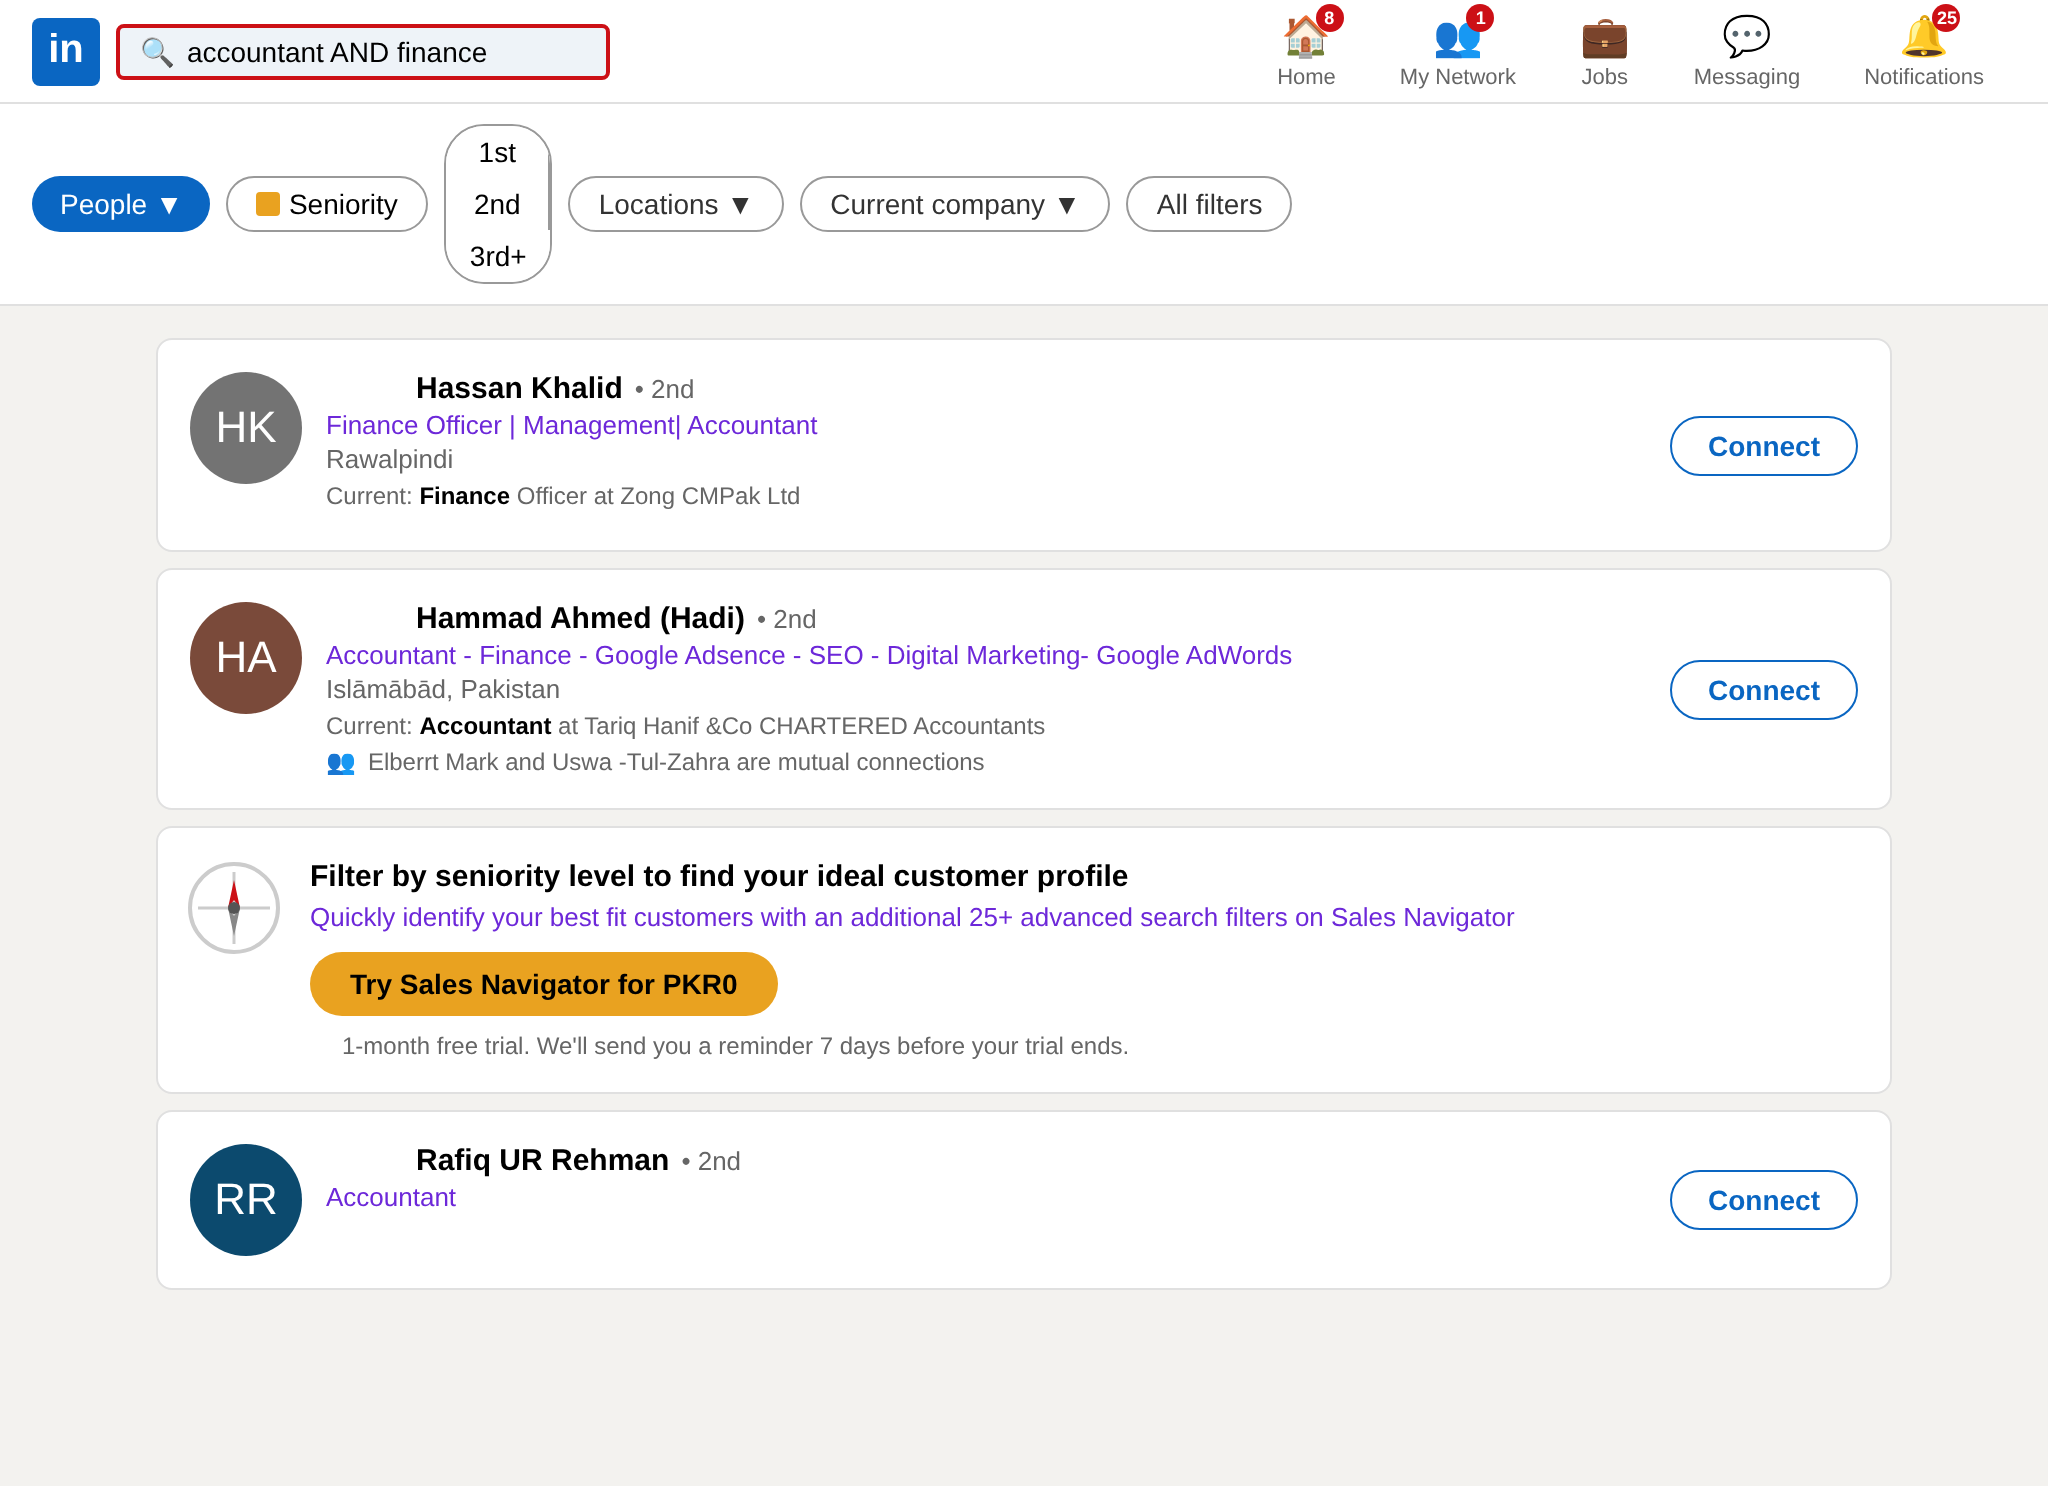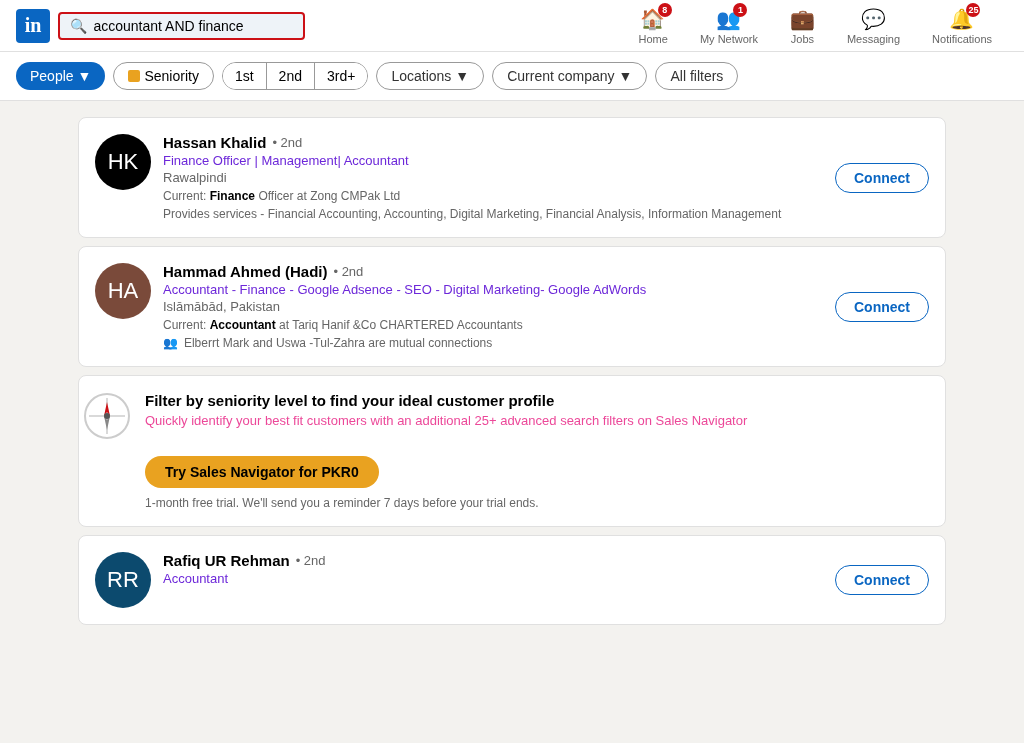--- a/index.html
+++ b/index.html
@@ -23,21 +23,20 @@
       height: 34px;
       background: #0a66c2;
       border-radius: 4px;
       display: flex;
       align-items: center;
       justify-content: center;
       color: white;
       font-weight: 900;
       font-size: 20px;
       flex-shrink: 0;
-      font-family: Liberation Serif, serif;
     }
     .search-box {
       display: flex;
       align-items: center;
       border: 2px solid #cc1016;
       border-radius: 4px;
       padding: 4px 10px;
       background: #eef3f8;
       gap: 6px;
       min-width: 240px;
@@ -137,20 +136,21 @@
       width: 12px;
       height: 12px;
       background: #e9a220;
       border-radius: 2px;
     }
     .filter-group {
       display: flex;
       border: 1px solid #999;
       border-radius: 20px;
       overflow: hidden;
+      flex-direction: column;
     }
     .filter-group-btn {
       background: white;
       border: none;
       border-right: 1px solid #999;
       padding: 5px 12px;
       font-size: 14px;
       cursor: pointer;
     }
     .filter-group-btn:last-child { border-right: none; }
@@ -182,21 +182,21 @@
       background: #d6d6d6;
       flex-shrink: 0;
       overflow: hidden;
       display: flex;
       align-items: center;
       justify-content: center;
       font-size: 22px;
       color: #666;
     }
     .avatar-img-1 {
-      background: #000000;
+      background: #737373;
       color: white;
     }
     .avatar-img-2 {
       background: #7a4a3a;
       color: white;
     }
     .avatar-img-3 {
       background: #0c4a6e;
       color: white;
     }
@@ -204,20 +204,21 @@
     .person-name-row {
       display: flex;
       align-items: center;
       gap: 6px;
       margin-bottom: 2px;
     }
     .person-name {
       font-size: 15px;
       font-weight: 600;
       color: #000;
+      margin-left: 45px;
     }
     .degree-badge {
       font-size: 13px;
       color: #666;
     }
     .person-title {
       font-size: 13px;
       color: #6d28d9;
       margin-bottom: 2px;
     }
@@ -258,21 +259,21 @@
       font-size: 12px;
       color: #666;
     }
 
     
     .sales-nav-card {
       background: white;
       border: 1px solid #e0e0e0;
       border-radius: 8px;
       margin-bottom: 8px;
-      padding: 16px 16px 16px 4px;
+      padding: 16px 16px 16px 14px;
       display: flex;
       gap: 14px;
       align-items: flex-start;
     }
     .compass-icon {
       width: 48px;
       height: 48px;
       flex-shrink: 0;
       display: flex;
       align-items: center;
@@ -280,37 +281,38 @@
     }
     .sales-nav-body {}
     .sales-nav-title {
       font-size: 15px;
       font-weight: 600;
       color: #000;
       margin-bottom: 4px;
     }
     .sales-nav-sub {
       font-size: 13px;
-      color: #ec4899;
-      margin-bottom: 28px;
+      color: #6d28d9;
+      margin-bottom: 10px;
     }
     .try-btn {
       background: #e9a220;
       color: #000;
       border: none;
       border-radius: 20px;
       padding: 8px 20px;
       font-size: 14px;
       font-weight: 600;
       cursor: pointer;
       margin-bottom: 8px;
     }
     .free-trial-text {
       font-size: 12px;
       color: #666;
+      margin-left: 16px;
     }
   </style>
 </head>
 <body>
 
 <header class="header">
   <div class="linkedin-logo">in</div>
 
   <div class="search-box">
     <span style="font-size:14px;color:#666;">🔍</span>
@@ -396,21 +398,20 @@
       <div class="person-info">
         <div class="person-name-row">
           <span class="person-name">Hassan Khalid</span>
           <span class="degree-badge">• 2nd</span>
         </div>
         <div class="person-title">Finance Officer | Management| Accountant</div>
         <div class="person-location">Rawalpindi</div>
         <div class="person-current">
           <span>Current: </span><b>Finance</b><span> Officer at Zong CMPak Ltd</span>
         </div>
-        <div class="person-services">Provides services - Financial Accounting, Accounting, Digital Marketing, Financial Analysis, Information Management</div>
       </div>
       <button class="connect-btn">Connect</button>
     </div>
   </div>
 
   <div class="result-card">
     <div class="person-row">
       <div class="avatar avatar-img-2">
         <span>HA</span>
       </div>

